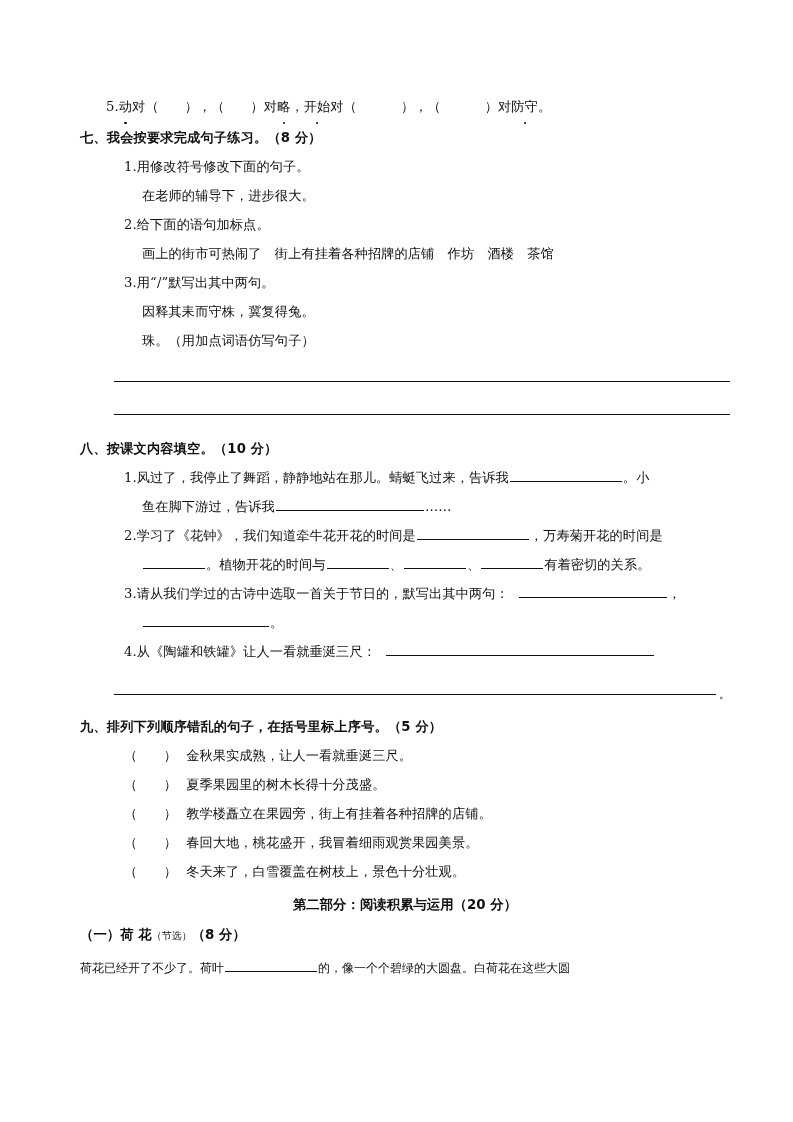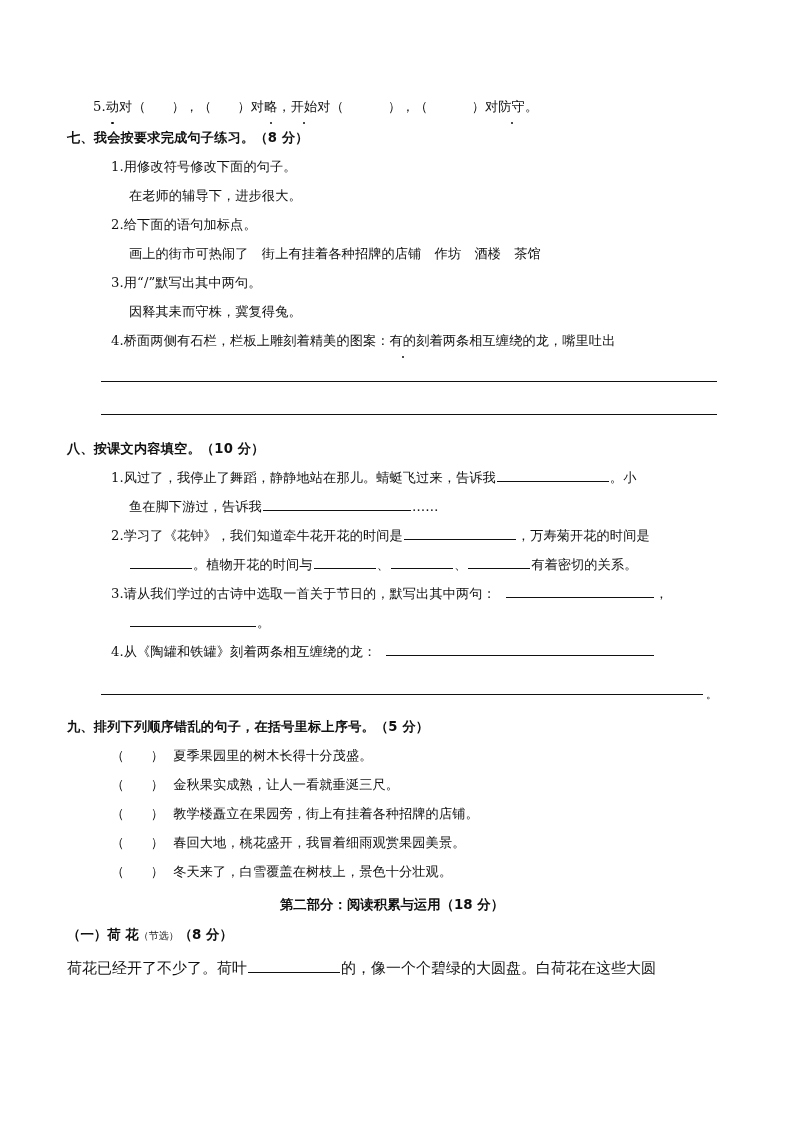--- a/index.html
+++ b/index.html
@@ -18,21 +18,21 @@
   .page {
     position: absolute;
     left: 0; top: 0;
     width: 793px;
     height: 1122px;
     padding: 0;
     box-sizing: border-box;
   }
   .content {
     position: absolute;
-    left: 67px;
+    left: 80px;
     top: 92px;
     width: 650px;
   }
 
   
   .sec-head {
     font-family: "DejaVu Sans", "Liberation Sans", sans-serif;
     font-weight: bold;
     font-size: 13.2px;
     line-height: 29px;
@@ -61,21 +61,21 @@
     font-weight: bold;
     font-size: 13.4px;
     line-height: 30px;
   }
   .passage-head .small {
     font-weight: normal;
     font-size: 10px;
   }
   .passage {
     font-family: "DejaVu Serif", "Liberation Serif", serif;
-    font-size: 15px;
+    font-size: 12px;
     line-height: 30px;
     white-space: nowrap;
   }
 
   
   .dot {
     position: relative;
     display: inline-block;
   }
   .dot::after {
@@ -145,23 +145,21 @@
     <div class="line indent2">
       <span>2.</span><span>给下面的语句加标点。</span>
     </div>
     <div class="line indent3">画上的街市可热闹了　街上有挂着各种招牌的店铺　作坊　酒楼　茶馆</div>
 
     <div class="line indent2">
       <span>3.</span><span>用“/”默写出其中两句。</span>
     </div>
     <div class="line indent3">因释其耒而守株，冀复得兔。</div>
 
-    <div class="line indent2">
-      <span>4.</span><span>桥面两侧有石栏，栏板上雕刻着精美的图案：</span><span class="dot">有的</span><span>刻着两条相互缠绕的龙，嘴里吐出</span>
-    </div>
+    <div class="line indent3">珠。（用加点词语仿写句子）</div>
 
     <div class="rule-row" style="height:34px">
       <div class="rule rule-indent"></div>
     </div>
     <div class="rule-row" style="height:33px">
       <div class="rule rule-indent"></div>
     </div>
 
     <div class="sec-head" style="margin-top:12px">八、按课文内容填空。（10 分）</div>
 
@@ -180,46 +178,46 @@
     </div>
 
     <div class="line indent2">
       <span>3.</span><span>请从我们学过的古诗中选取一首关于节日的，默写出其中两句：</span><span class="sp-s"></span><span class="blk b-xxl"></span><span>，</span>
     </div>
     <div class="line indent3">
       <span class="blk b-xl"></span><span>。</span>
     </div>
 
     <div class="line indent2">
-      <span>4.</span><span>从《陶罐和铁罐》刻着两条相互缠绕的龙：</span><span class="sp-s"></span><span class="blk" style="width:268px"></span>
+      <span>4.</span><span>从《陶罐和铁罐》让人一看就垂涎三尺：</span><span class="sp-s"></span><span class="blk" style="width:268px"></span>
     </div>
     <div class="rule-row" style="height:36px">
       <div class="rule rule-indent" style="right:14px"></div>
       <span style="position:absolute;right:0;bottom:0;font-size:11px">。</span>
     </div>
 
     <div class="sec-head" style="margin-top:10px">九、排列下列顺序错乱的句子，在括号里标上序号。（5 分）</div>
 
     <div class="line indent2">
+      <span class="paren">（　　）</span><span class="sp-s"></span><span>金秋果实成熟，让人一看就垂涎三尺。</span>
+    </div>
+    <div class="line indent2">
       <span class="paren">（　　）</span><span class="sp-s"></span><span>夏季果园里的树木长得十分茂盛。</span>
     </div>
     <div class="line indent2">
-      <span class="paren">（　　）</span><span class="sp-s"></span><span>金秋果实成熟，让人一看就垂涎三尺。</span>
-    </div>
-    <div class="line indent2">
       <span class="paren">（　　）</span><span class="sp-s"></span><span>教学楼矗立在果园旁，街上有挂着各种招牌的店铺。</span>
     </div>
     <div class="line indent2">
       <span class="paren">（　　）</span><span class="sp-s"></span><span>春回大地，桃花盛开，我冒着细雨观赏果园美景。</span>
     </div>
     <div class="line indent2">
       <span class="paren">（　　）</span><span class="sp-s"></span><span>冬天来了，白雪覆盖在树枝上，景色十分壮观。</span>
     </div>
 
-    <div class="part-head" style="margin-top:4px">第二部分：阅读积累与运用（18 分）</div>
+    <div class="part-head" style="margin-top:4px">第二部分：阅读积累与运用（20 分）</div>
 
     <div class="passage-head">
       <span>（一）荷 花</span><span class="small">（节选）</span><span>（8 分）</span>
     </div>
 
     <div class="passage" style="margin-top:2px">
       <span>荷花已经开了不少了。荷叶</span><span class="blk b-md"></span><span>的，像一个个碧绿的大圆盘。白荷花在这些大圆</span>
     </div>
 
   </div>

